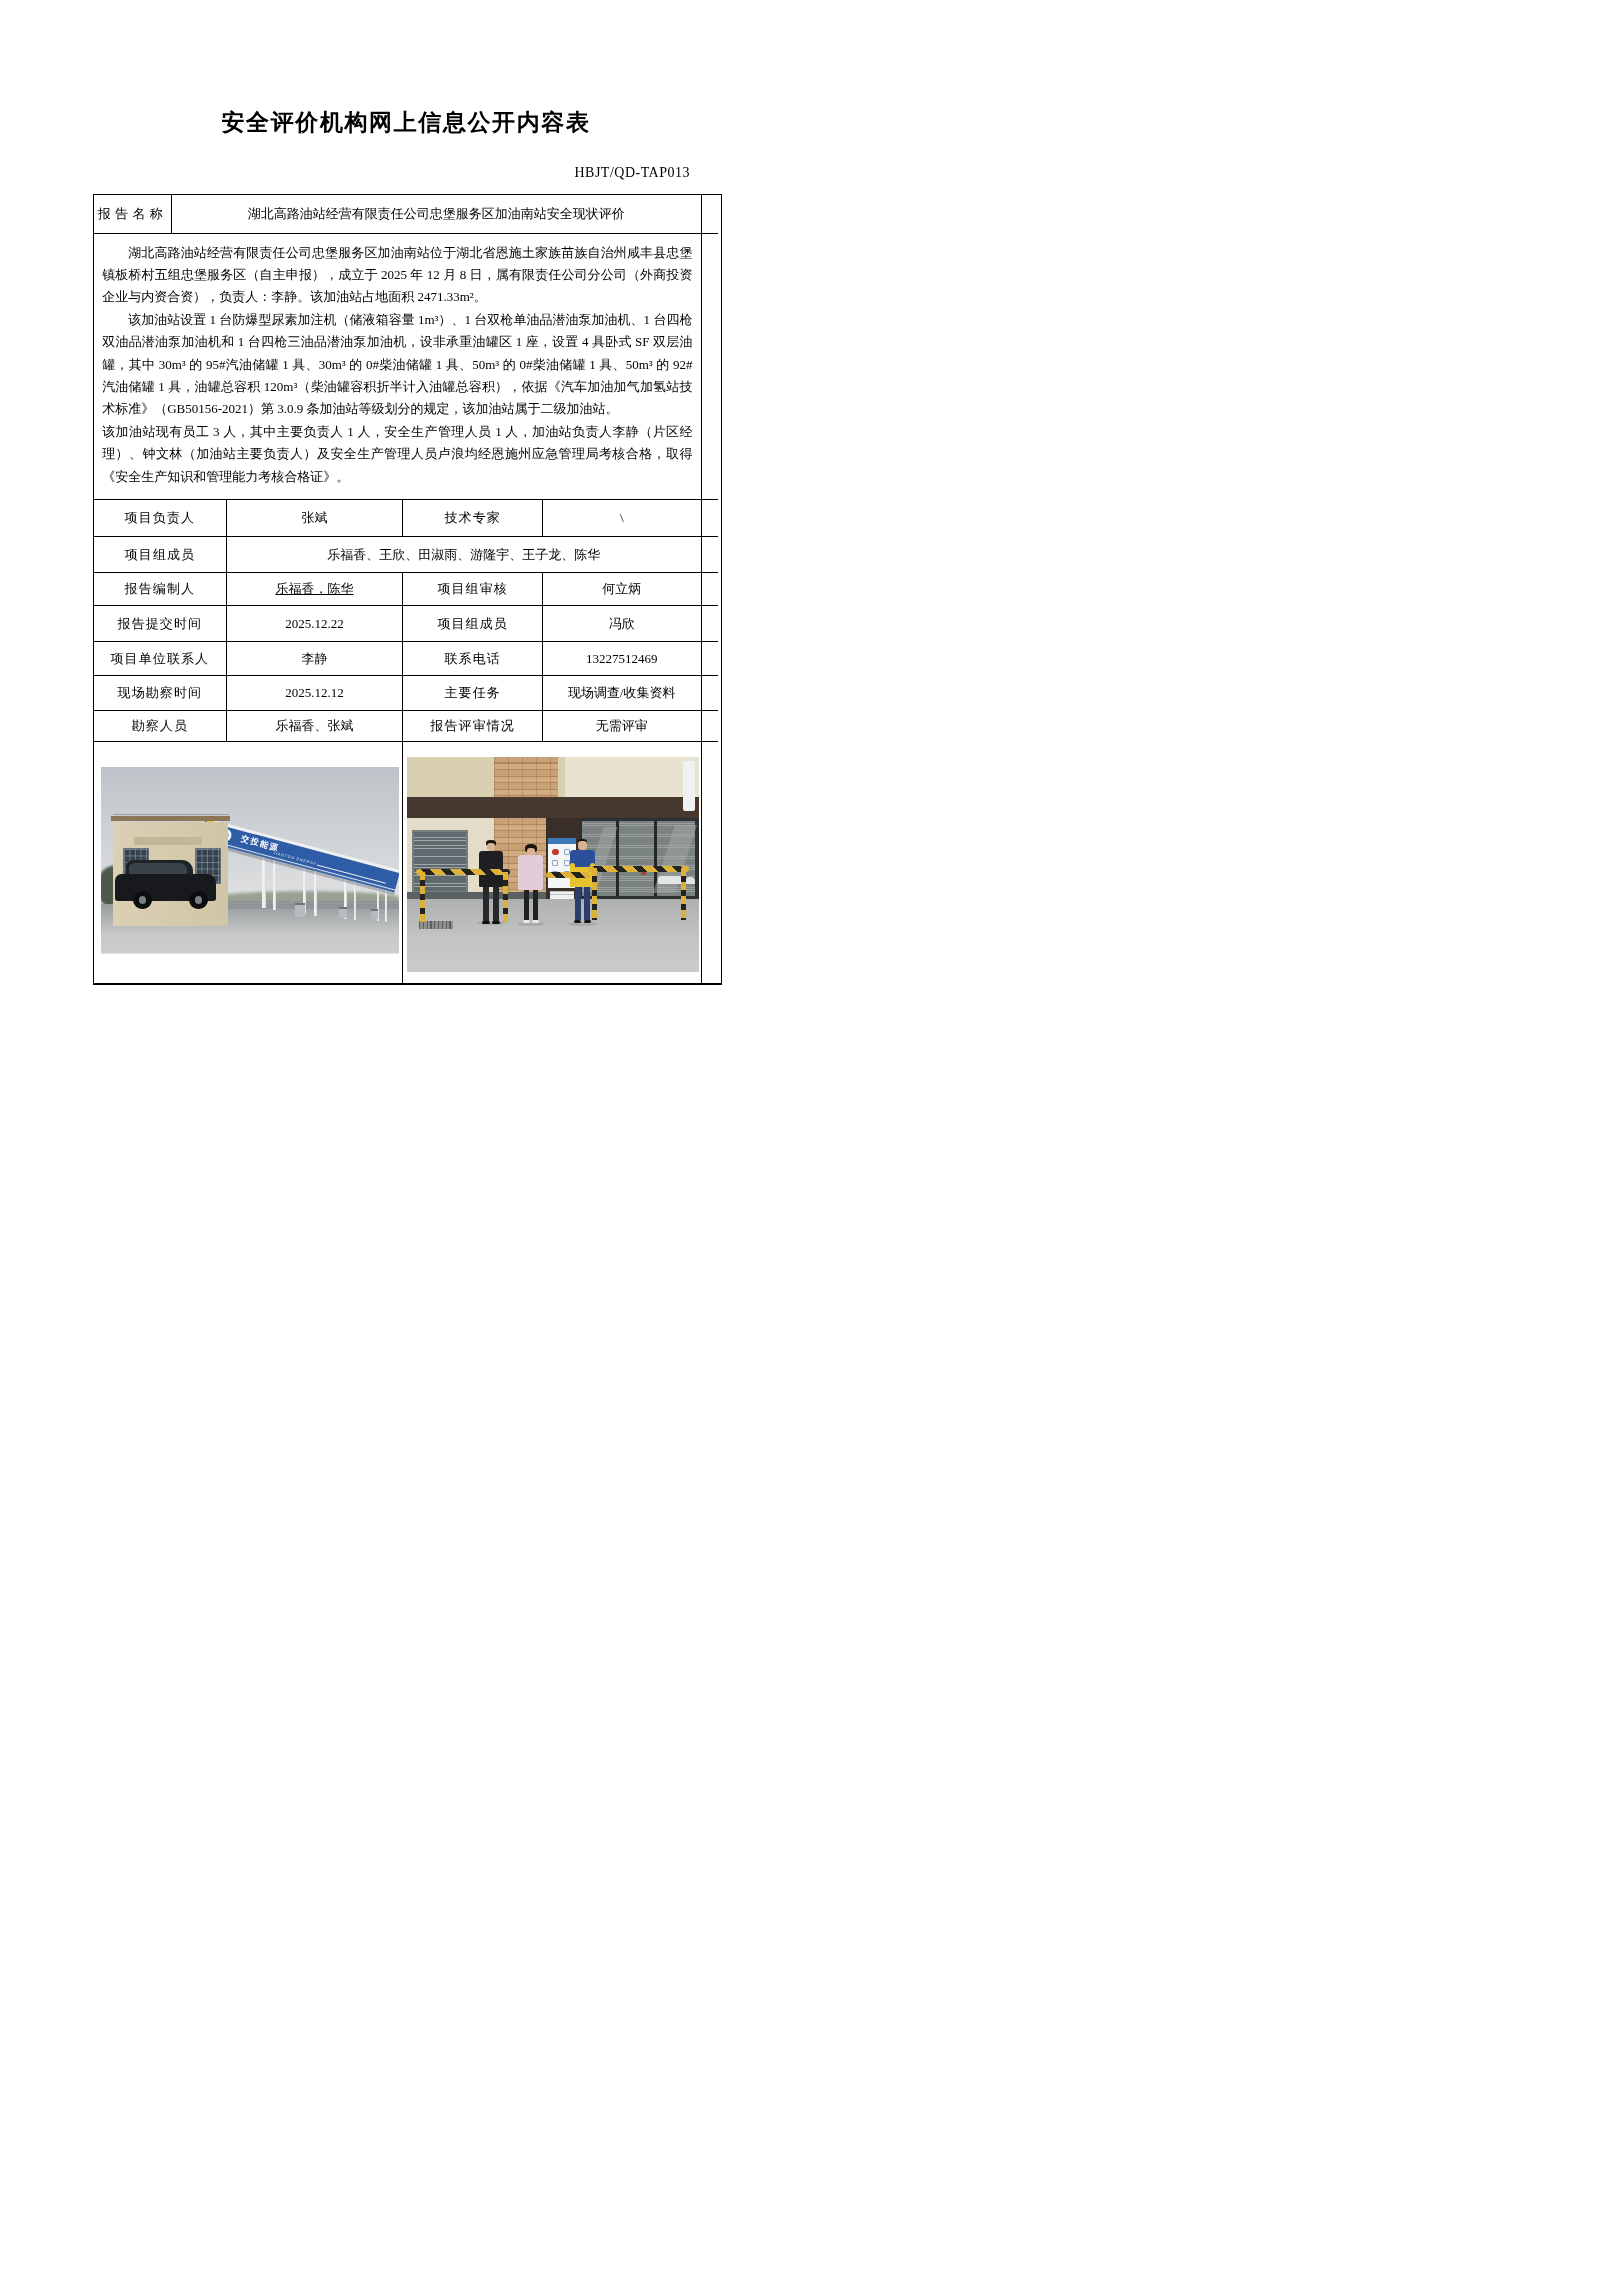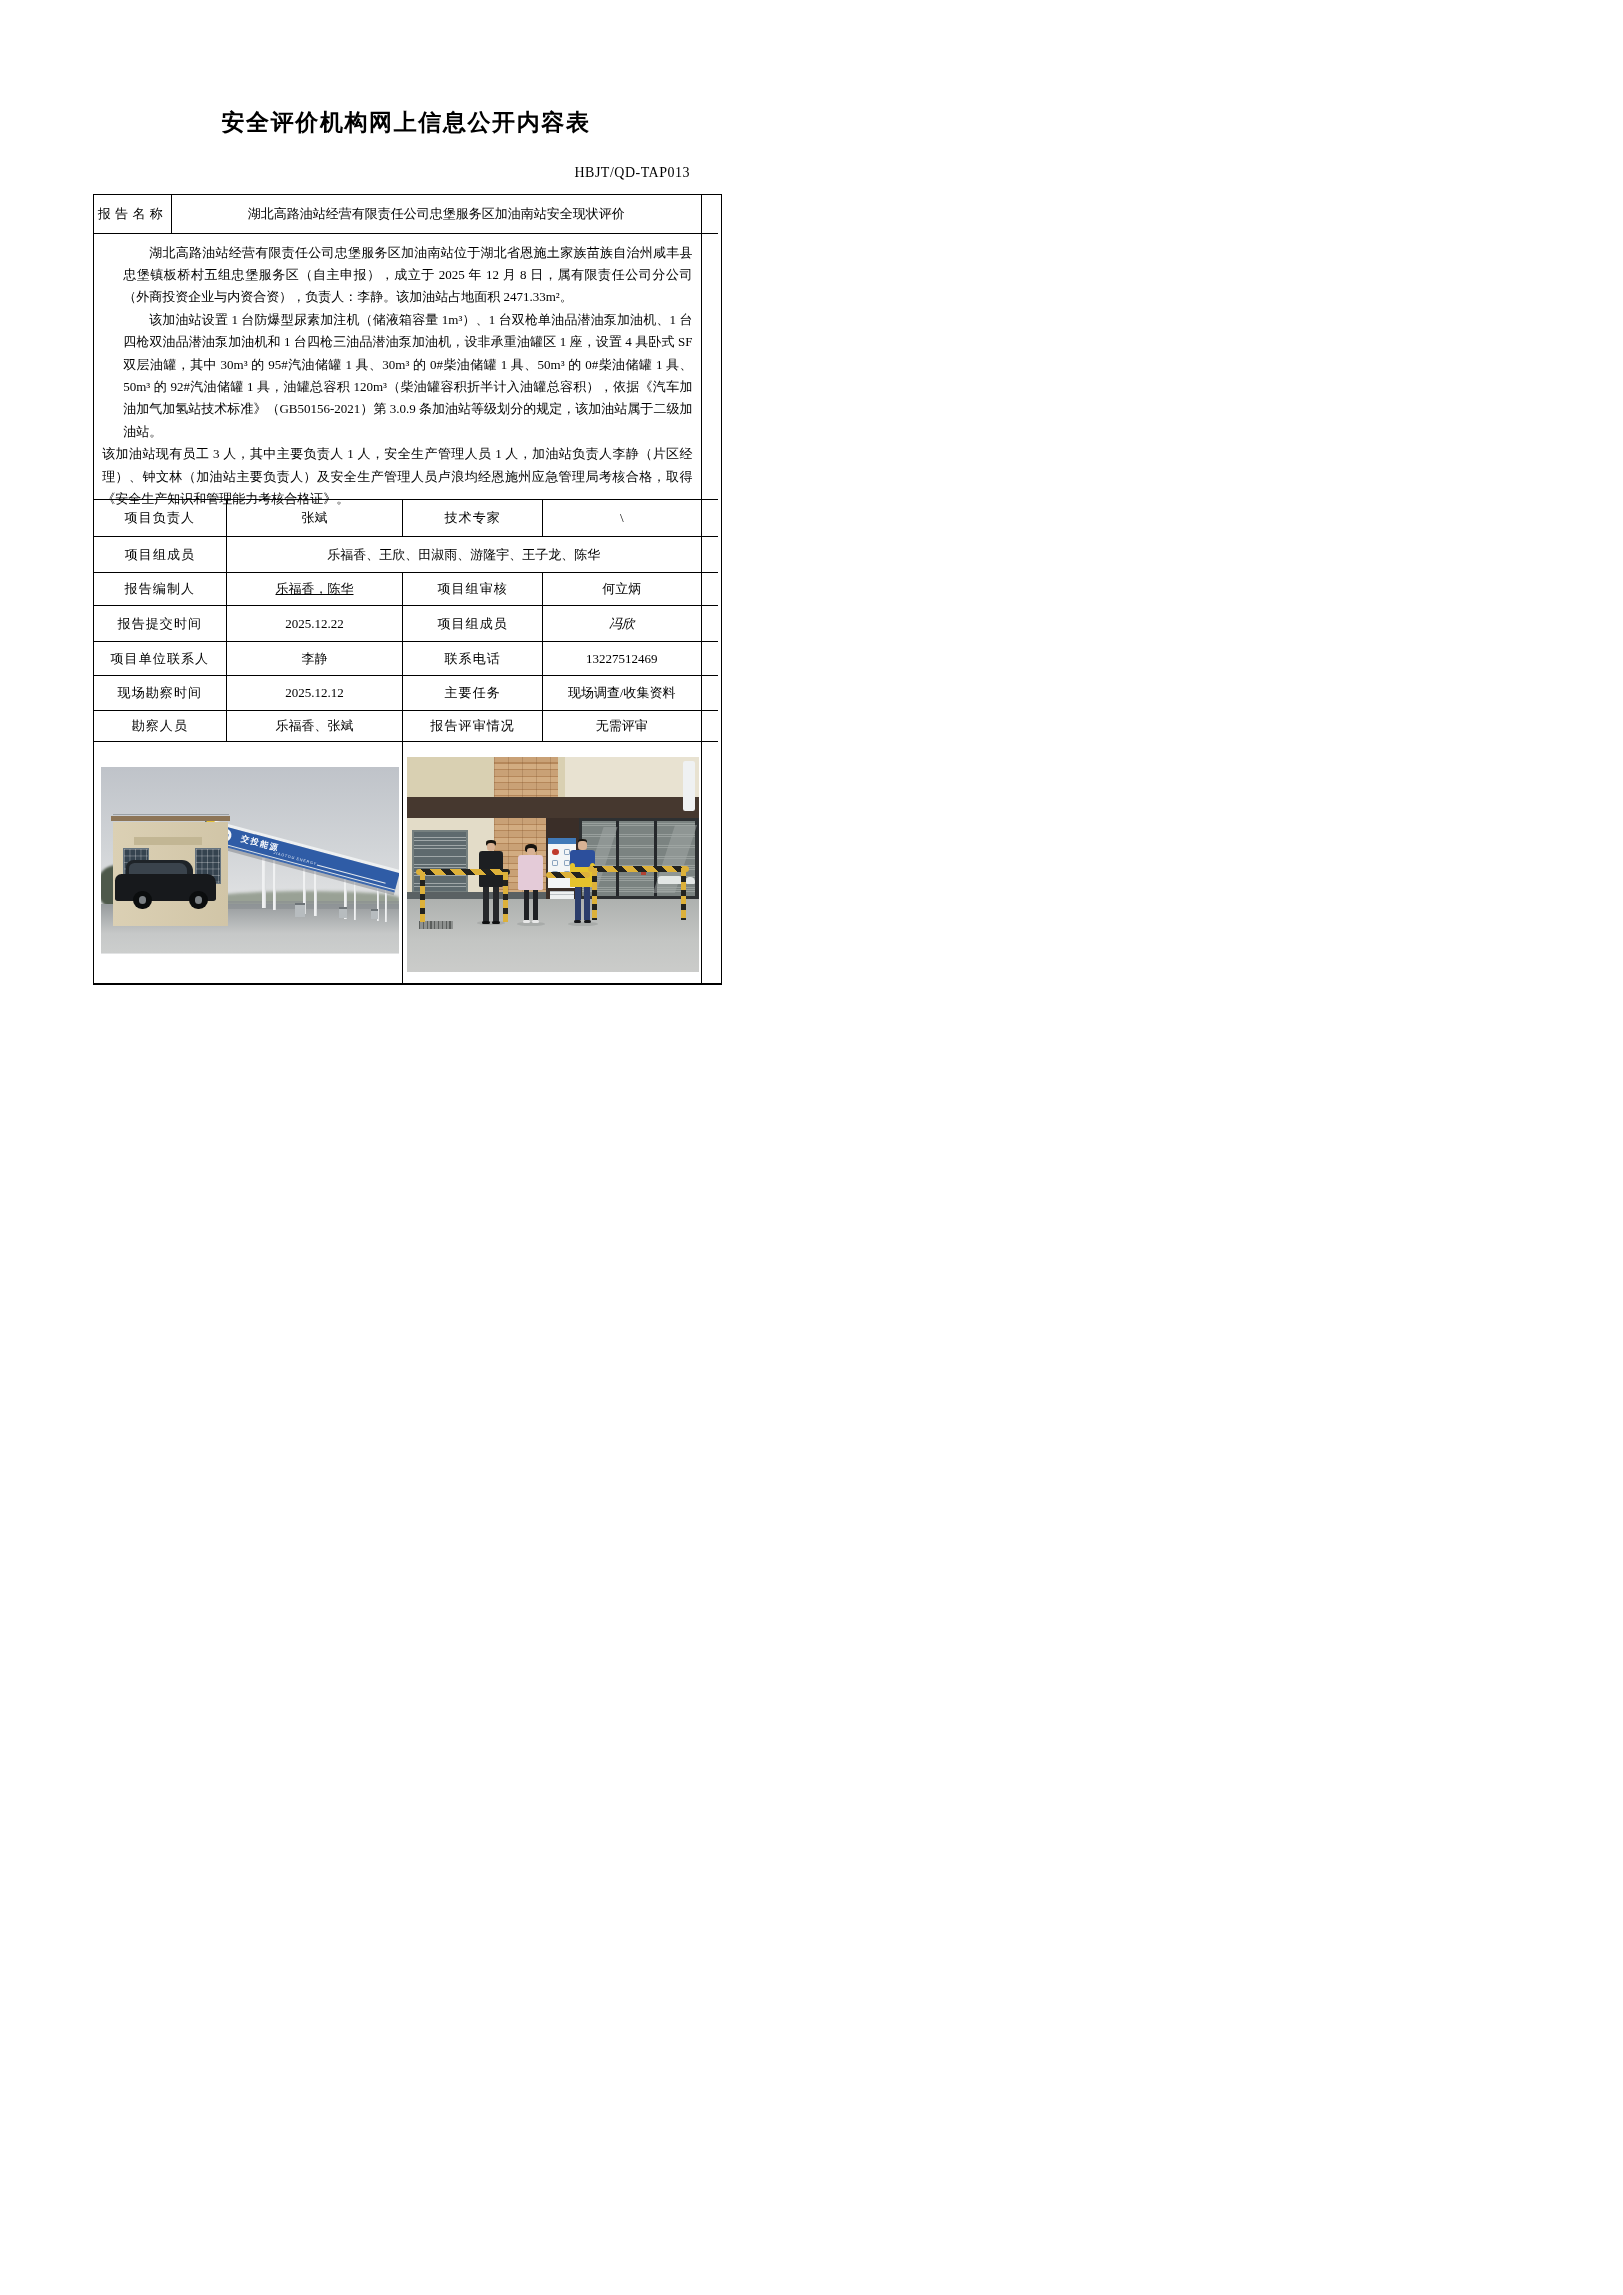--- a/index.html
+++ b/index.html
@@ -29,21 +29,21 @@
   }
   .cell.last{border-right:none;}
   .trow.bottom .cell{border-bottom:none;}
   .label-cell{letter-spacing:1.1px;}
   .name-label{letter-spacing:4.4px;}
   .para-cell{
     display:block;text-align:justify;padding:7.6px 8.2px 5.5px 8.2px;
     font-size:13px;line-height:22.4px;
   }
   .para-cell p{margin:0;}
-  .para-cell p.indent{text-indent:2em;margin-left:21px;}
+  .para-cell p.indent{text-indent:2em;}
   .photo-cell{position:relative;display:block;}
   .photo-box{position:absolute;overflow:hidden;background:#cfd2d5;}
   .abs{position:absolute;}
   
   .sky{inset:0;background:linear-gradient(180deg,#bfc3c9 0%,#d2d5d8 45%,#e2e3e4 75%);}
   .hills{left:112px;top:124px;width:187px;height:14px;background:#99a195;border-radius:50% 50% 0 0;filter:blur(1.6px);}
   .trees-l{left:-4.4px;top:98px;width:44px;height:44px;background:#4e594b;border-radius:45%;filter:blur(1.1px);}
   .gnd-l{left:0;top:137px;width:298px;height:49px;background:linear-gradient(180deg,#979b9d 0%,#c6c8c8 60%,#cccecd 100%);}
   .gnd-far{left:123px;top:134px;width:176px;height:8.7px;background:#878d90;opacity:.55;}
   .canopy{left:112px;top:53px;width:194px;transform:rotate(15deg);transform-origin:0 0;}
@@ -162,21 +162,21 @@
       <div class="cell" style="width:177px;height:33px;text-decoration:underline;">乐福香，陈华</div>
       <div class="cell label-cell" style="width:140px;height:33px;">项目组审核</div>
       <div class="cell" style="width:159px;height:33px;">何立炳</div>
       <div class="cell last" style="width:16.4px;height:33px;"></div>
     </div>
 
     <div class="trow">
       <div class="cell label-cell" style="width:133px;height:36px;">报告提交时间</div>
       <div class="cell" style="width:177px;height:36px;">2025.12.22</div>
       <div class="cell label-cell" style="width:140px;height:36px;">项目组成员</div>
-      <div class="cell" style="width:159px;height:36px;font-style:italic;">冯欣</div>
+      <div class="cell" style="width:159px;height:36px;">冯欣</div>
       <div class="cell last" style="width:16.4px;height:36px;"></div>
     </div>
 
     <div class="trow">
       <div class="cell label-cell" style="width:133px;height:34px;">项目单位联系人</div>
       <div class="cell" style="width:177px;height:34px;">李静</div>
       <div class="cell label-cell" style="width:140px;height:34px;">联系电话</div>
       <div class="cell" style="width:159px;height:34px;">13227512469</div>
       <div class="cell last" style="width:16.4px;height:34px;"></div>
     </div>

